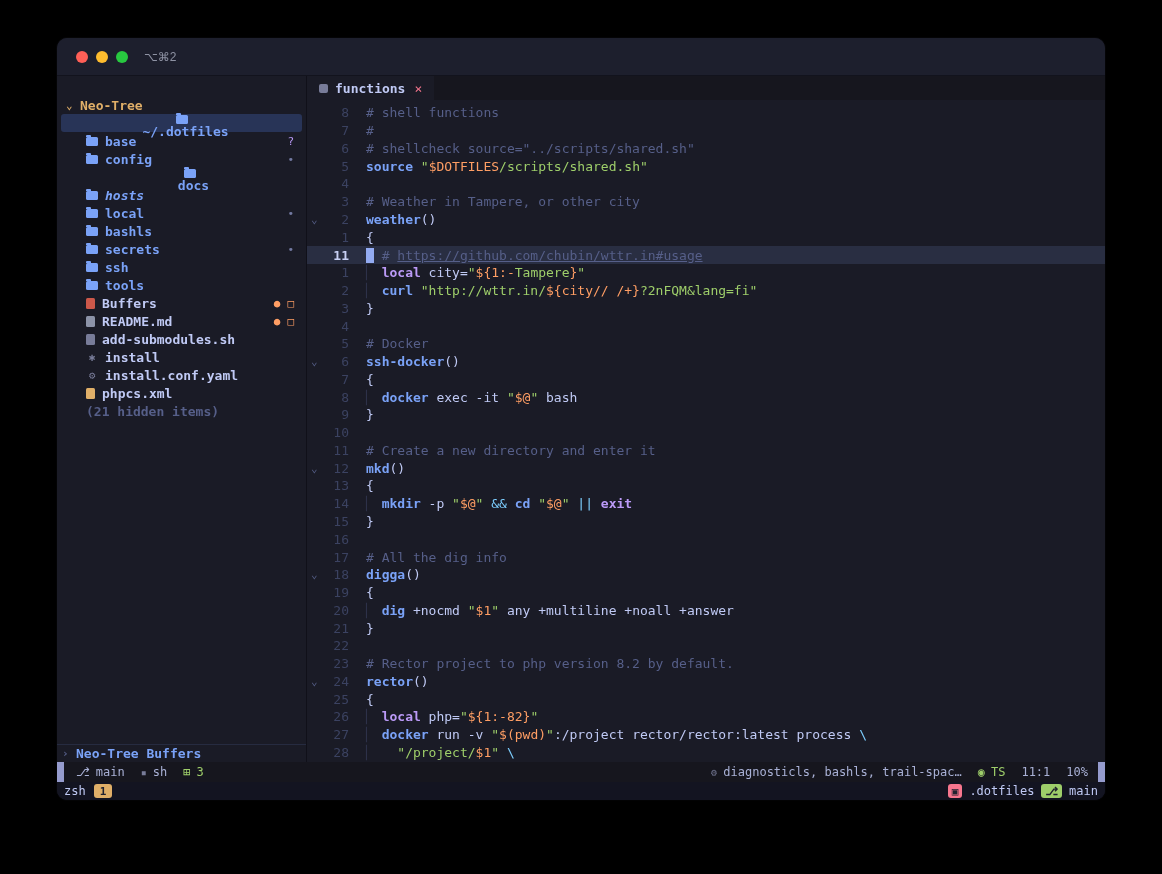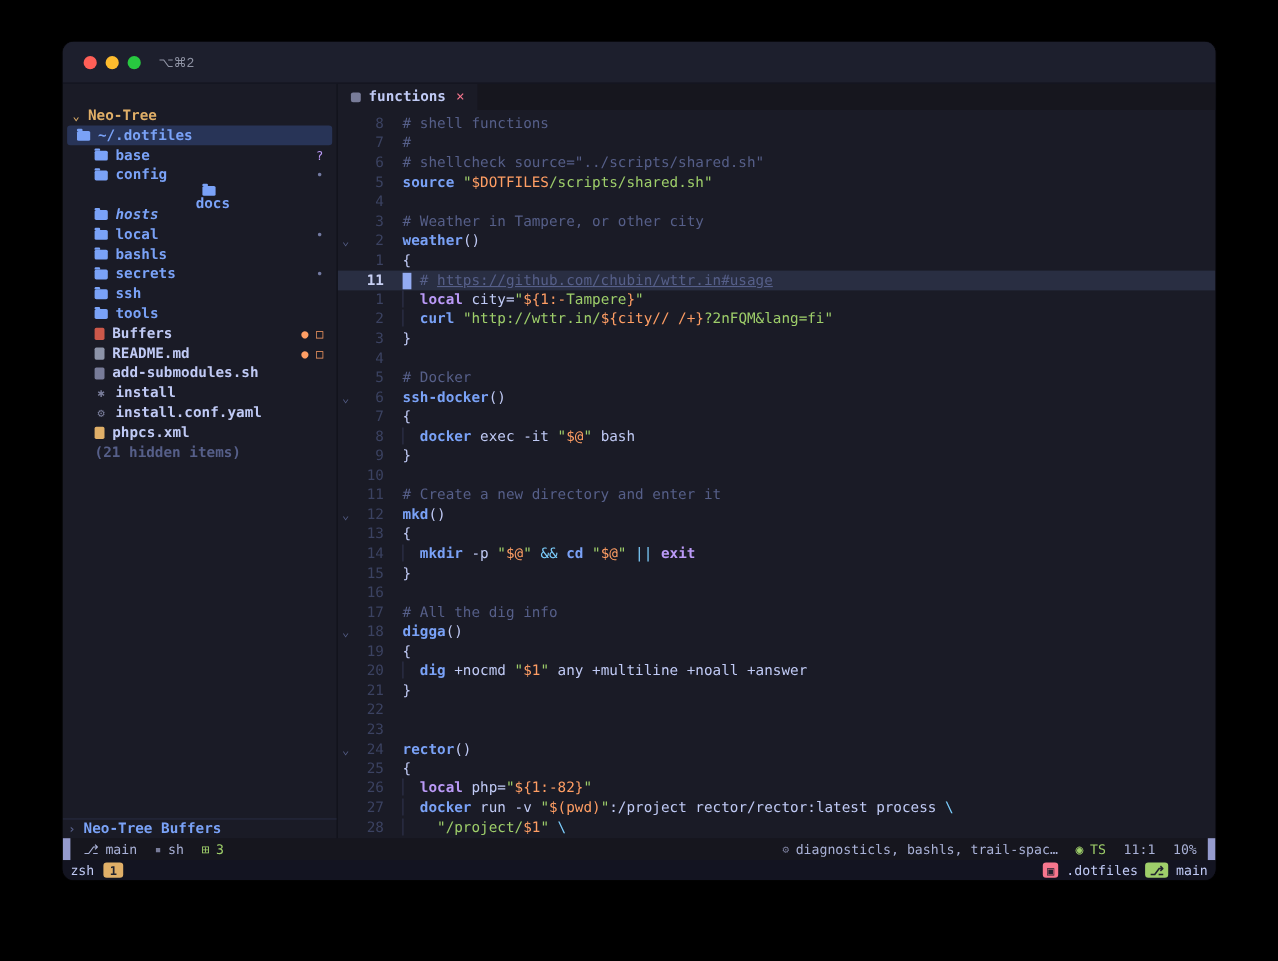--- a/index.html
+++ b/index.html
@@ -87,21 +87,21 @@
   </div>
 
   <div class="main">
 
     <div class="sidebar">
       <div class="trow header">
         <span class="tarrow">⌄</span>
         <span>Neo-Tree</span>
       </div>
       <div>
-          <div class="trow sel" style="padding-left: 9px;">
+          <div class="trow sel" style="padding-left: 9px; flex-direction: column;">
             <span class="ic-folder" style="background: rgb(122, 162, 247);"></span>
             <span class="tlabel" style="color: rgb(122, 162, 247);">~/.dotfiles</span>
           </div>
           <div class="trow" style="padding-left: 25px;">
             <span class="ic-folder" style="background: rgb(122, 162, 247);"></span>
             <span class="tlabel" style="color: rgb(122, 162, 247);">base</span>
             <span class="badges">
               <span style="color: rgb(187, 154, 247);">?</span>
             </span>
           </div>
@@ -222,21 +222,21 @@
           <div class="cl"><span class="gfold"></span><span class="gnum">13</span><span class="lcode"><span style="color: rgb(192, 202, 245);">{</span></span></div>
           <div class="cl"><span class="gfold"></span><span class="gnum">14</span><span class="lcode"><span style="color: rgb(47, 51, 77);">▏ </span><span style="color: rgb(122, 162, 247); font-weight: bold;">mkdir</span><span style="color: rgb(192, 202, 245);"> -p </span><span style="color: rgb(158, 206, 106);">"</span><span style="color: rgb(255, 158, 100);">$@</span><span style="color: rgb(158, 206, 106);">"</span><span style="color: rgb(192, 202, 245);"> </span><span style="color: rgb(125, 207, 255);">&amp;&amp;</span><span style="color: rgb(192, 202, 245);"> </span><span style="color: rgb(122, 162, 247); font-weight: bold;">cd</span><span style="color: rgb(192, 202, 245);"> </span><span style="color: rgb(158, 206, 106);">"</span><span style="color: rgb(255, 158, 100);">$@</span><span style="color: rgb(158, 206, 106);">"</span><span style="color: rgb(192, 202, 245);"> </span><span style="color: rgb(125, 207, 255);">||</span><span style="color: rgb(192, 202, 245);"> </span><span style="color: rgb(187, 154, 247); font-weight: bold;">exit</span></span></div>
           <div class="cl"><span class="gfold"></span><span class="gnum">15</span><span class="lcode"><span style="color: rgb(192, 202, 245);">}</span></span></div>
           <div class="cl"><span class="gfold"></span><span class="gnum">16</span><span class="lcode"></span></div>
           <div class="cl"><span class="gfold"></span><span class="gnum">17</span><span class="lcode"><span style="color: rgb(86, 95, 137);"># All the dig info</span></span></div>
           <div class="cl"><span class="gfold">⌄</span><span class="gnum">18</span><span class="lcode"><span style="color: rgb(122, 162, 247); font-weight: bold;">digga</span><span style="color: rgb(192, 202, 245);">()</span></span></div>
           <div class="cl"><span class="gfold"></span><span class="gnum">19</span><span class="lcode"><span style="color: rgb(192, 202, 245);">{</span></span></div>
           <div class="cl"><span class="gfold"></span><span class="gnum">20</span><span class="lcode"><span style="color: rgb(47, 51, 77);">▏ </span><span style="color: rgb(122, 162, 247); font-weight: bold;">dig</span><span style="color: rgb(192, 202, 245);"> +nocmd </span><span style="color: rgb(158, 206, 106);">"</span><span style="color: rgb(255, 158, 100);">$1</span><span style="color: rgb(158, 206, 106);">"</span><span style="color: rgb(192, 202, 245);"> any +multiline +noall +answer</span></span></div>
           <div class="cl"><span class="gfold"></span><span class="gnum">21</span><span class="lcode"><span style="color: rgb(192, 202, 245);">}</span></span></div>
           <div class="cl"><span class="gfold"></span><span class="gnum">22</span><span class="lcode"></span></div>
-          <div class="cl"><span class="gfold"></span><span class="gnum">23</span></div>
+          <div class="cl"><span class="gfold"></span><span class="gnum">23</span><span class="lcode"><span style="color: rgb(86, 95, 137);"># Rector project to php version 8.2 by default.</span></span></div>
           <div class="cl"><span class="gfold">⌄</span><span class="gnum">24</span><span class="lcode"><span style="color: rgb(122, 162, 247); font-weight: bold;">rector</span><span style="color: rgb(192, 202, 245);">()</span></span></div>
           <div class="cl"><span class="gfold"></span><span class="gnum">25</span><span class="lcode"><span style="color: rgb(192, 202, 245);">{</span></span></div>
           <div class="cl"><span class="gfold"></span><span class="gnum">26</span><span class="lcode"><span style="color: rgb(47, 51, 77);">▏ </span><span style="color: rgb(187, 154, 247); font-weight: bold;">local</span><span style="color: rgb(192, 202, 245);"> php=</span><span style="color: rgb(158, 206, 106);">"</span><span style="color: rgb(255, 158, 100);">${1:-82}</span><span style="color: rgb(158, 206, 106);">"</span></span></div>
           <div class="cl"><span class="gfold"></span><span class="gnum">27</span><span class="lcode"><span style="color: rgb(47, 51, 77);">▏ </span><span style="color: rgb(122, 162, 247); font-weight: bold;">docker</span><span style="color: rgb(192, 202, 245);"> run -v </span><span style="color: rgb(158, 206, 106);">"</span><span style="color: rgb(255, 158, 100);">$(pwd)</span><span style="color: rgb(158, 206, 106);">"</span><span style="color: rgb(192, 202, 245);">:/project rector/rector:latest process </span><span style="color: rgb(125, 207, 255);">\</span></span></div>
           <div class="cl"><span class="gfold"></span><span class="gnum">28</span><span class="lcode"><span style="color: rgb(47, 51, 77);">▏</span><span style="color: rgb(192, 202, 245);">   </span><span style="color: rgb(158, 206, 106);">"/project/</span><span style="color: rgb(255, 158, 100);">$1</span><span style="color: rgb(158, 206, 106);">"</span><span style="color: rgb(192, 202, 245);"> </span><span style="color: rgb(125, 207, 255);">\</span></span></div>
         </div>
     </div>
 
   </div>
 

